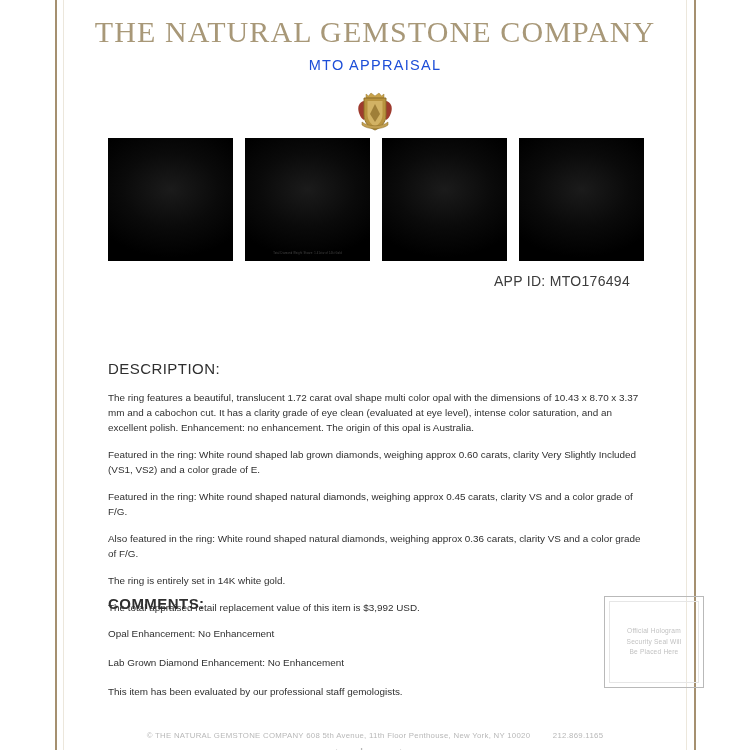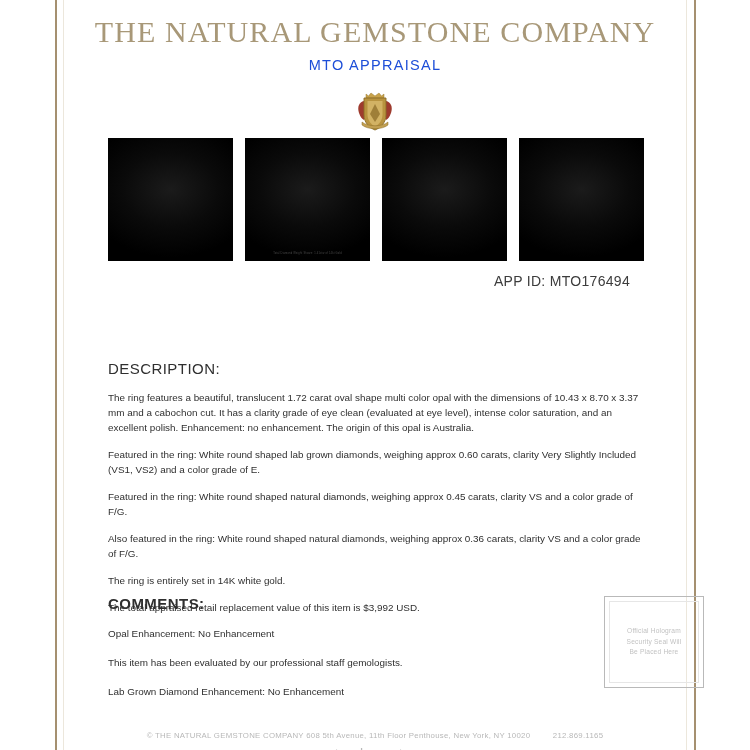--- a/index.html
+++ b/index.html
@@ -478,22 +478,22 @@
     <div class="para">Featured in the ring: White round shaped lab grown diamonds, weighing approx 0.60 carats, clarity Very Slightly Included (VS1, VS2) and a color grade of E.</div>
     <div class="para">Featured in the ring: White round shaped natural diamonds, weighing approx 0.45 carats, clarity VS and a color grade of F/G.</div>
     <div class="para">Also featured in the ring: White round shaped natural diamonds, weighing approx 0.36 carats, clarity VS and a color grade of F/G.</div>
     <div class="para">The ring is entirely set in 14K white gold.</div>
     <div class="para">The total appraised retail replacement value of this item is $3,992 USD.</div>
   </div>
 
   <div class="comments-block">
     <div class="section-label">COMMENTS:</div>
     <div class="para">Opal Enhancement: No Enhancement</div>
+    <div class="para">Lab Grown Diamond Enhancement: No Enhancement</div>
     <div class="para">This item has been evaluated by our professional staff gemologists.</div>
-    <div class="para">Lab Grown Diamond Enhancement: No Enhancement</div>
   </div>
 
   <div class="seal">
     <div class="seal-inner">
       <div class="seal-text">
         <div>Official Hologram</div>
         <div>Security Seal Will</div>
         <div>Be Placed Here</div>
       </div>
     </div>

